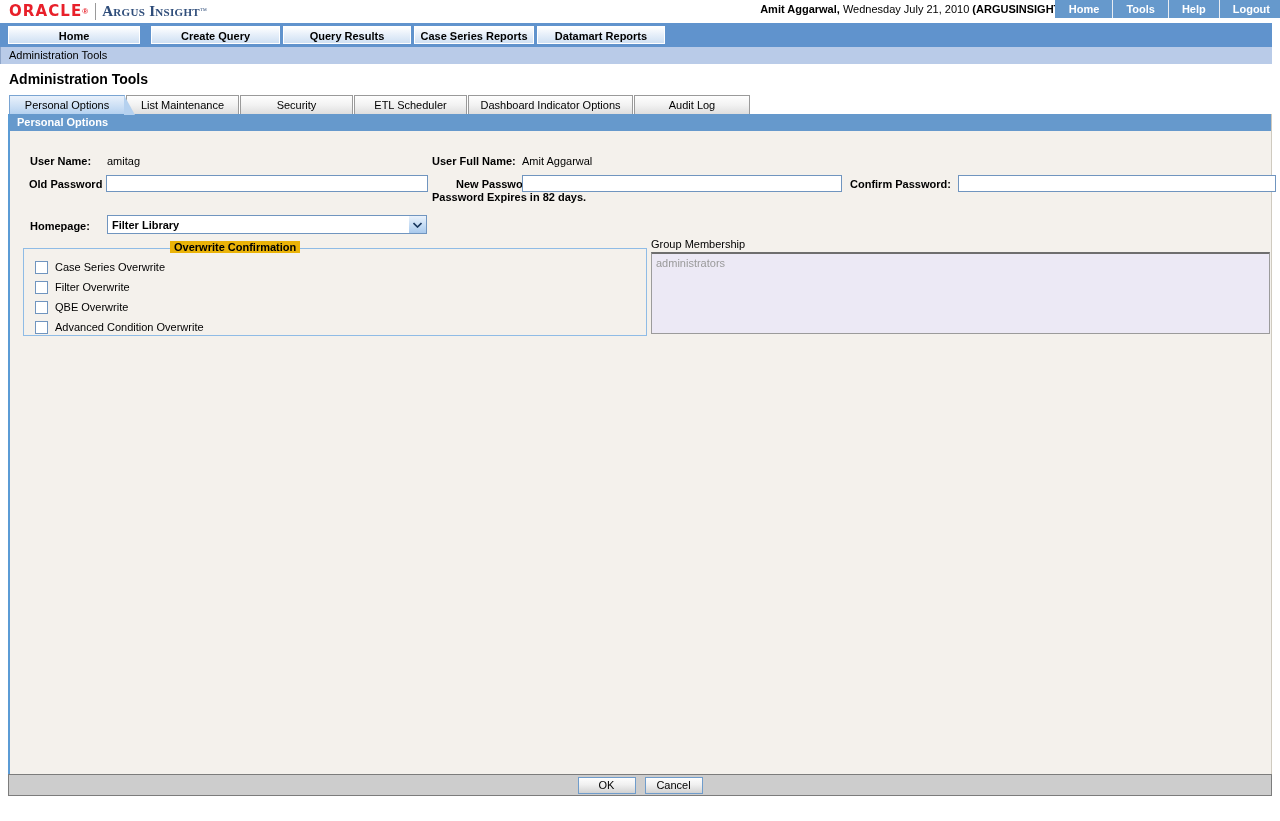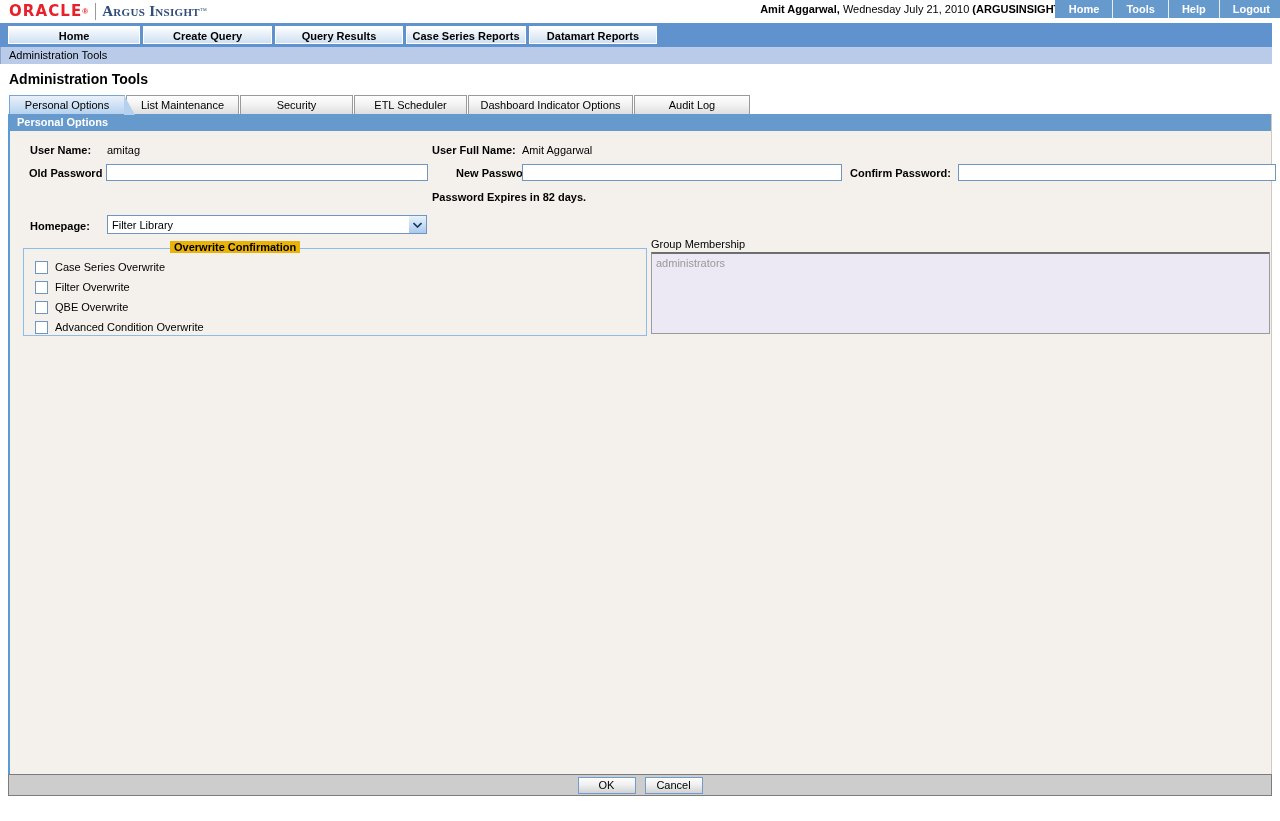--- a/index.html
+++ b/index.html
@@ -117,21 +117,21 @@
     line-height: 18px;
     font-weight: bold;
     font-size: 11px;
     color: #000000;
     text-align: center;
     margin-right: 3px;
     cursor: pointer;
     box-sizing: border-box;
   }
   .mainnav-tab.w1 { width: 132px; }
-  .mainnav-tab.w2 { width: 129px; }
+  .mainnav-tab.w2 { width: 129px; margin-left: 8px; }
   .mainnav-tab.w3 { width: 128px; }
   .mainnav-tab.w4 { width: 120px; }
   .mainnav-tab.w5 { width: 128px; }
 
   
   .breadcrumb {
     width: 1272px;
     height: 17px;
     background: #b9cbe8;
     border-left: 1px solid #8da5c9;
@@ -218,21 +218,21 @@
     padding-left: 7px;
     box-sizing: border-box;
   }
   .panel-body {
     padding: 0;
     position: relative;
     height: 642px;
   }
 
   
-  .form-area { position: relative; padding-top: 10px; }
+  .form-area { position: relative; padding-top: 21px; }
   .lbl-bold { font-weight: bold; font-size: 11px; color: #000; }
   .val-plain { font-size: 11px; color: #000; }
 
   .row-names {
     position: relative;
     height: 19px;
   }
   .abs { position: absolute; }
 
   .txtfield {
@@ -273,20 +273,21 @@
     box-sizing: border-box;
     display: flex;
     align-items: center;
     cursor: pointer;
   }
   .select-value {
     flex: 1;
     font-size: 11px;
     padding-left: 4px;
     color: #000;
+    font-weight: bold;
   }
   .select-arrow {
     width: 17px;
     height: 17px;
     background: linear-gradient(to bottom, #eaf2fb 0%, #c5dcf4 55%, #a9c9ec 100%);
     border-left: 1px solid #ffffff;
     display: flex;
     align-items: center;
     justify-content: center;
   }

